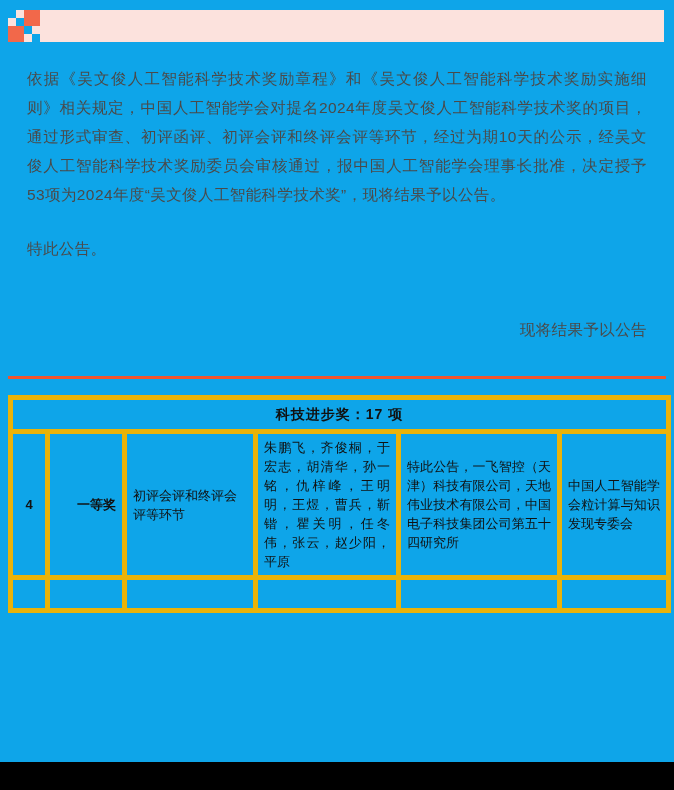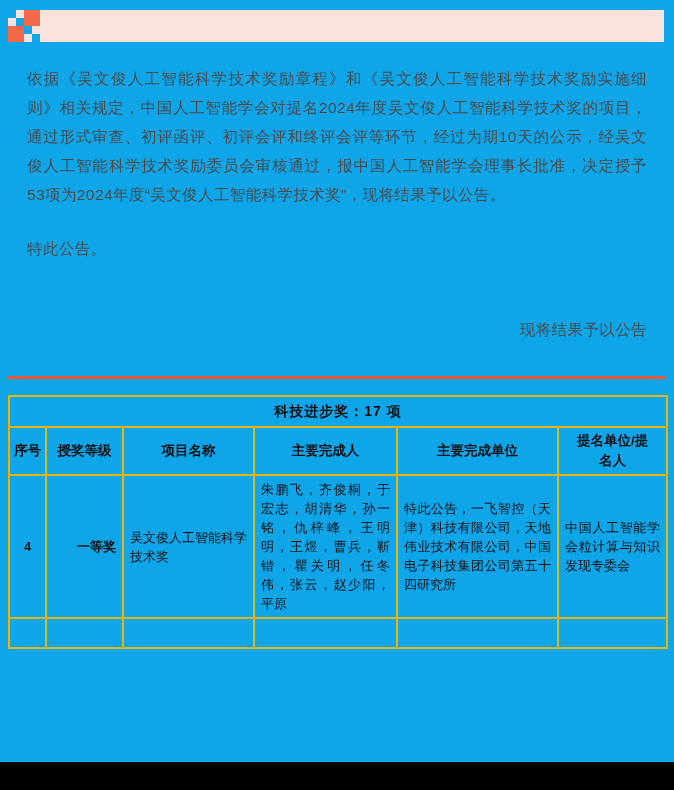--- a/index.html
+++ b/index.html
@@ -29,21 +29,21 @@
   .sig-org  { line-height:29px; }
   .sig-date { line-height:30px; padding-right:10px; }
 
   .divider { margin:32px 0 0 8px; width:658px; height:3px; background:var(--accent,#f2552c); }
 
   table.awards {
     margin:16px 0 0 8px; width:658px; table-layout:fixed;
     border-collapse:collapse; border:2px solid #111;
     color:#111; font-size:13px;
   }
-  .awards td, .awards th { border:2px solid #eab308; overflow:hidden; }
+  .awards td, .awards th { border:5px solid #eab308; overflow:hidden; }
   .title-cell { height:27px; text-align:center; font-weight:bold; font-size:14px; letter-spacing:1px; }
   .head-row th { height:46px; text-align:center; font-weight:bold; font-size:13.5px; padding:0 4px; line-height:20px; }
   .head-row th.col-nominator { padding:0 12px; }
   .data-row td { vertical-align:middle; padding:4px 6px; line-height:19px; height:114px; }
   .cell-no, .cell-grade { text-align:center; font-weight:bold; }
   .cell-grade { font-weight:bold;text-align:right; }
   .cell-project { padding:4px 7px; }
   .cell-contributors, .cell-organizations { text-align:justify; }
   .cell-nominator { padding:4px 13px; text-align:justify; }
   .partial-row td { height:26px; }
@@ -81,32 +81,24 @@
         <col style="width:77px">
         <col style="width:131px">
       <col style="width:143px">
         <col style="width:161px">
         <col style="width:109px">
     </colgroup>
     <tbody>
         <tr>
       <td class="title-cell" colspan="6">科技进步奖：17 项</td>
     </tr>
-    <tr class="head-row">
-      <th>序号</th>
-      <th>授奖等级</th>
-      <th>项目名称</th>
-      <th>主要完成人</th>
-      <th>主要完成单位</th>
-      <th class="col-nominator">提名单位/提名人</th>
-    </tr>
     <tr class="data-row">
       <td class="cell-no">4</td>
       <td class="cell-grade">一等奖</td>
-      <td class="cell-project">吴文俊人工智能科学技术奖</td>
+      <td class="cell-project">初评会评和终评会评等环节</td>
       <td class="cell-contributors">朱鹏飞，齐俊桐，于宏志，胡清华，孙一铭，仇梓峰，王明明，王煜，曹兵，靳锴，瞿关明，任冬伟，张云，赵少阳，平原</td>
       <td class="cell-organizations">特此公告，一飞智控（天津）科技有限公司，天地伟业技术有限公司，中国电子科技集团公司第五十四研究所</td>
       <td class="cell-nominator">中国人工智能学会粒计算与知识发现专委会</td>
     </tr>
     <tr class="partial-row">
       <td></td>
           <td></td>
           <td></td>
       <td></td>
           <td></td>

